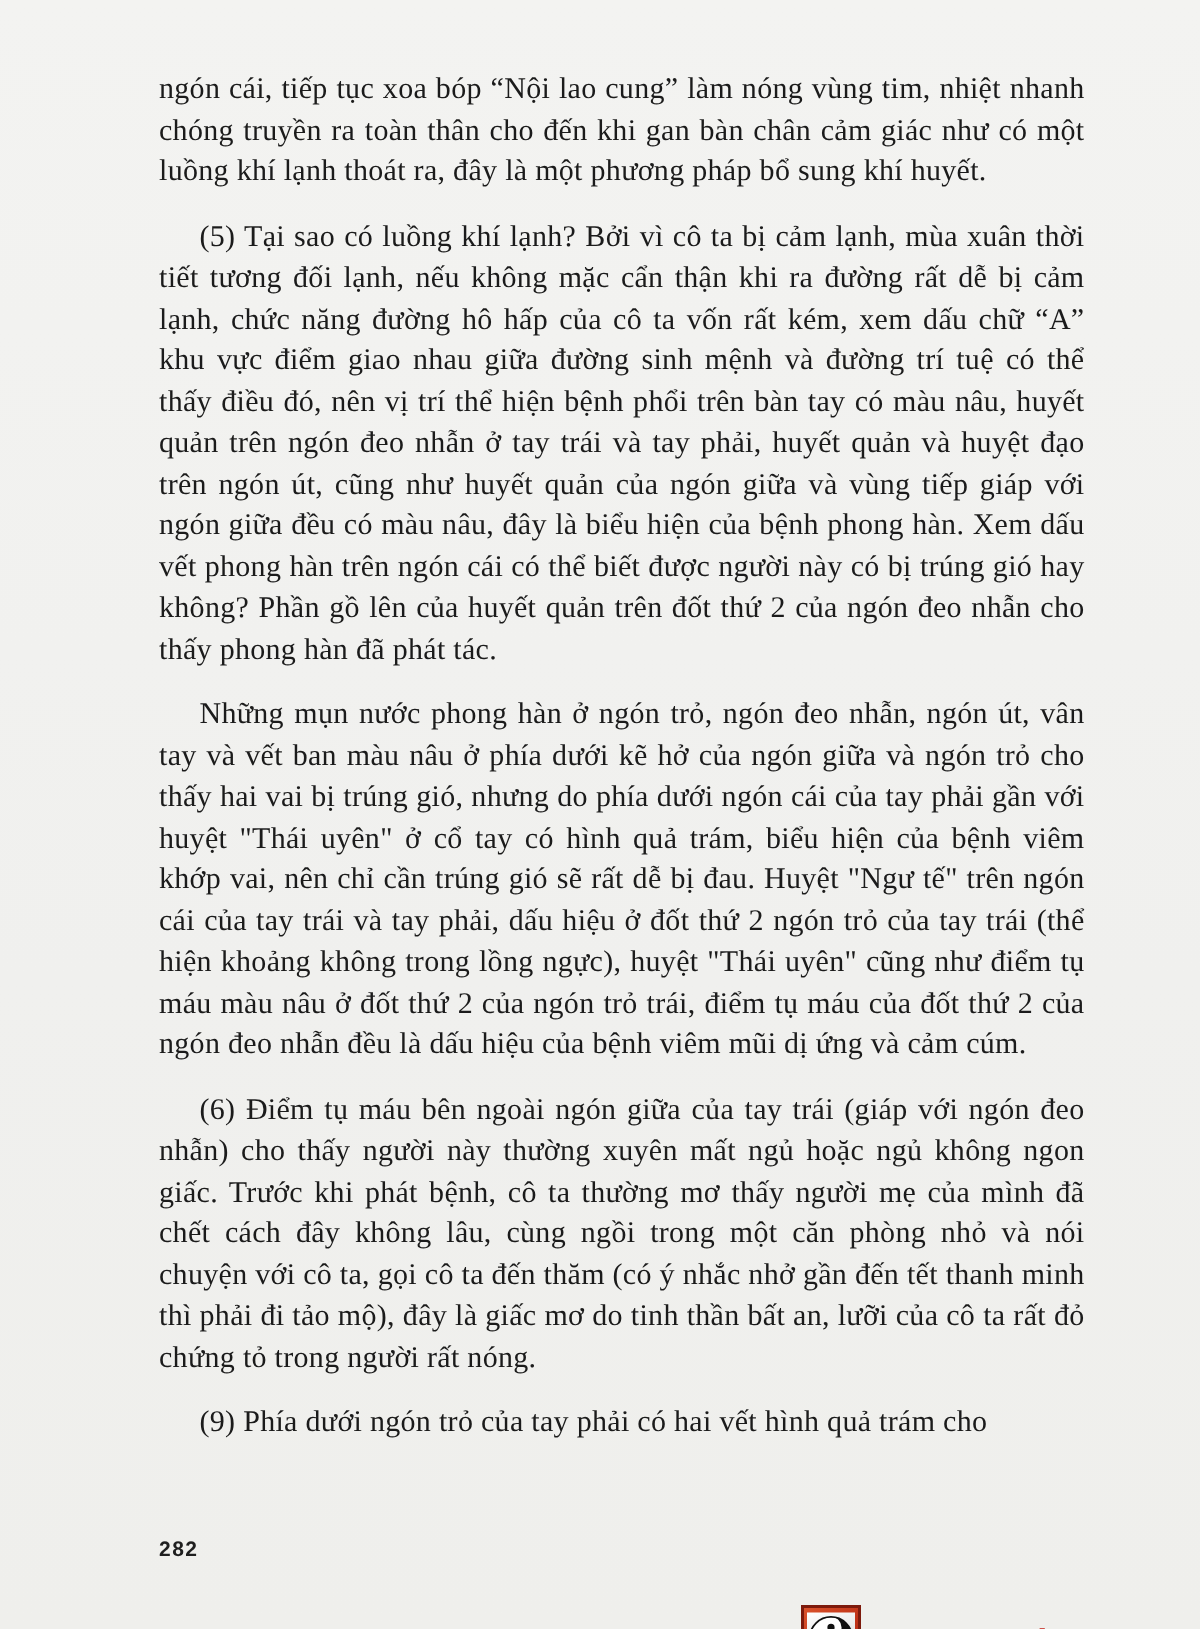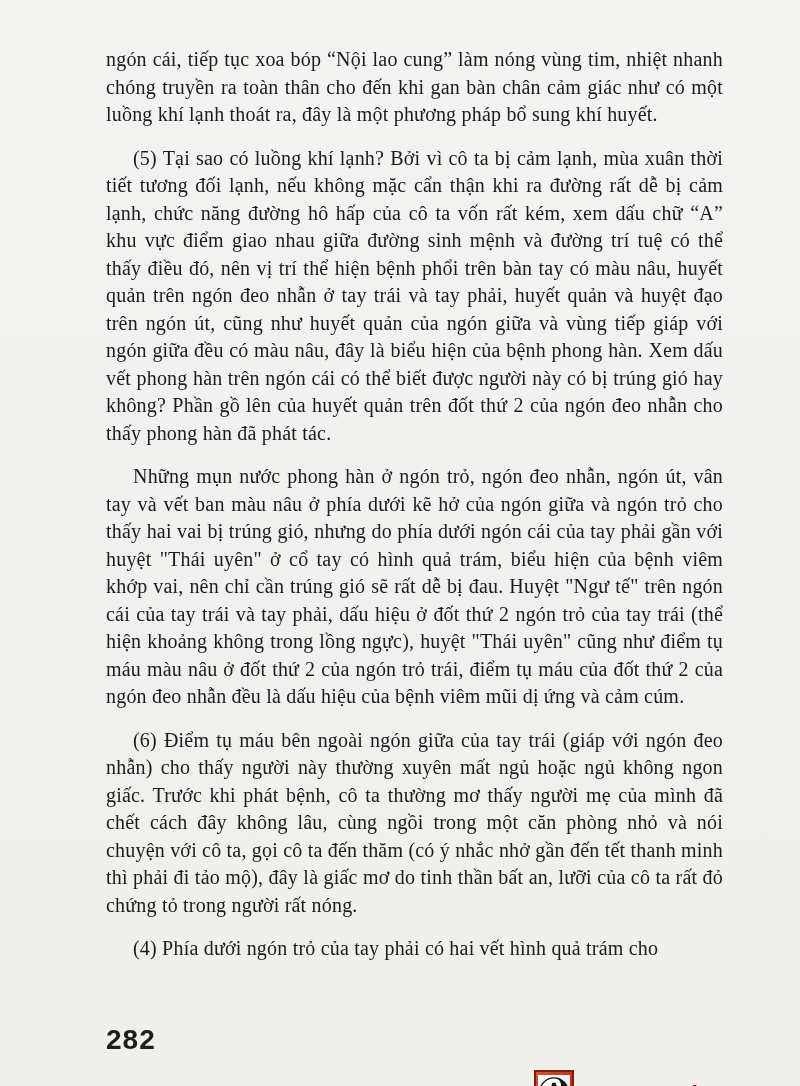--- a/index.html
+++ b/index.html
@@ -34,21 +34,21 @@
     margin: 16px 0 7px 0;
   }
   .text-block p.indent {
     text-indent: 27px;
   }
   .page-number {
     position: absolute;
     left: 106px;
     top: 1024px;
     font-family: "Liberation Sans", sans-serif;
-    font-size: 28px;
+    font-size: 14px;
     font-weight: bold;
     letter-spacing: 1px;
     color: #1f1f1f;
   }
   .watermark {
     position: absolute;
     right: 8px;
     top: 1027px;
     display: flex;
     align-items: flex-end;
@@ -86,21 +86,21 @@
 </head>
 <body>
 
 <div class="scan-page">
 
   <div class="text-block">
     <p>ngón cái, tiếp tục xoa bóp “Nội lao cung” làm nóng vùng tim, nhiệt nhanh chóng truyền ra toàn thân cho đến khi gan bàn chân cảm giác như có một luồng khí lạnh thoát ra, đây là một phương pháp bổ sung khí huyết.</p>
     <p class="indent">(5) Tại sao có luồng khí lạnh? Bởi vì cô ta bị cảm lạnh, mùa xuân thời tiết tương đối lạnh, nếu không mặc cẩn thận khi ra đường rất dễ bị cảm lạnh, chức năng đường hô hấp của cô ta vốn rất kém, xem dấu chữ “A” khu vực điểm giao nhau giữa đường sinh mệnh và đường trí tuệ có thể thấy điều đó, nên vị trí thể hiện bệnh phổi trên bàn tay có màu nâu, huyết quản trên ngón đeo nhẫn ở tay trái và tay phải, huyết quản và huyệt đạo trên ngón út, cũng như huyết quản của ngón giữa và vùng tiếp giáp với ngón giữa đều có màu nâu, đây là biểu hiện của bệnh phong hàn. Xem dấu vết phong hàn trên ngón cái có thể biết được người này có bị trúng gió hay không? Phần gồ lên của huyết quản trên đốt thứ 2 của ngón đeo nhẫn cho thấy phong hàn đã phát tác.</p>
     <p class="indent">Những mụn nước phong hàn ở ngón trỏ, ngón đeo nhẫn, ngón út, vân tay và vết ban màu nâu ở phía dưới kẽ hở của ngón giữa và ngón trỏ cho thấy hai vai bị trúng gió, nhưng do phía dưới ngón cái của tay phải gần với huyệt "Thái uyên" ở cổ tay có hình quả trám, biểu hiện của bệnh viêm khớp vai, nên chỉ cần trúng gió sẽ rất dễ bị đau. Huyệt "Ngư tế" trên ngón cái của tay trái và tay phải, dấu hiệu ở đốt thứ 2 ngón trỏ của tay trái (thể hiện khoảng không trong lồng ngực), huyệt "Thái uyên" cũng như điểm tụ máu màu nâu ở đốt thứ 2 của ngón trỏ trái, điểm tụ máu của đốt thứ 2 của ngón đeo nhẫn đều là dấu hiệu của bệnh viêm mũi dị ứng và cảm cúm.</p>
     <p class="indent">(6) Điểm tụ máu bên ngoài ngón giữa của tay trái (giáp với ngón đeo nhẫn) cho thấy người này thường xuyên mất ngủ hoặc ngủ không ngon giấc. Trước khi phát bệnh, cô ta thường mơ thấy người mẹ của mình đã chết cách đây không lâu, cùng ngồi trong một căn phòng nhỏ và nói chuyện với cô ta, gọi cô ta đến thăm (có ý nhắc nhở gần đến tết thanh minh thì phải đi tảo mộ), đây là giấc mơ do tinh thần bất an, lưỡi của cô ta rất đỏ chứng tỏ trong người rất nóng.</p>
-    <p class="indent">(4) Phía dưới ngón trỏ của tay phải có hai vết hình quả trám cho</p>
+    <p class="indent">(9) Phía dưới ngón trỏ của tay phải có hai vết hình quả trám cho</p>
   </div>
 
   <div class="page-number">282</div>
 
   <div class="watermark">
     <div class="wm-box">
       <div class="inner">
         <svg width="30" height="30" viewBox="0 0 100 100" aria-hidden="true">
           <circle cx="50" cy="50" r="47" fill="#ffffff" stroke="#111111" stroke-width="4"></circle>
           <path d="M50 3 a47 47 0 0 1 0 94 a23.5 23.5 0 0 1 0 -47 a23.5 23.5 0 0 0 0 -47 z" fill="#111111"></path>

